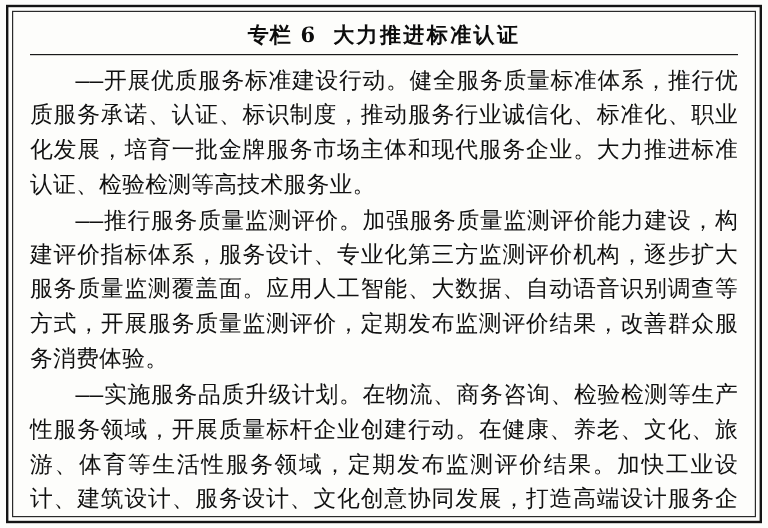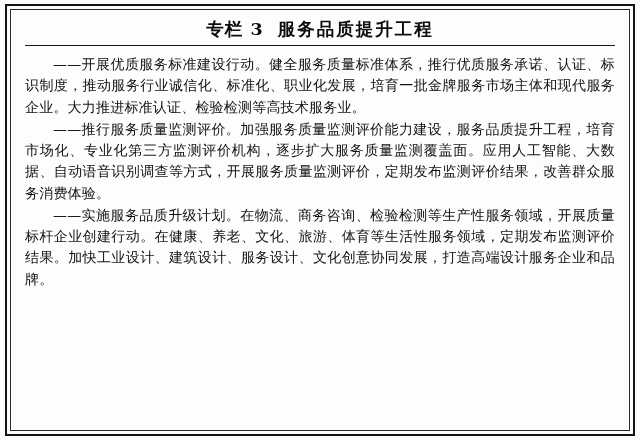--- a/index.html
+++ b/index.html
@@ -52,44 +52,45 @@
     white-space: nowrap;
   }
   .title-row .label {
     margin-right: 14px;
   }
   .title-row .name {
     letter-spacing: 2px;
   }
   .body-text p {
     margin: 0 0 2px 0;
-    font-size: 14px;
+    font-size: 19px;
     line-height: 1.52;
     color: #111111;
     text-align: justify;
     text-justify: inter-ideograph;
     text-indent: 2em;
     letter-spacing: 0.2px;
+    font-family: Liberation Mono, monospace;
   }
   .body-text p.tight {
     margin-bottom: 1px;
   }
 </style>
 </head>
 <body>
 
 <div class="page">
   <div class="outer-frame">
     <div class="inner-frame">
 
       <div class="title-row">
-        <span class="label">专栏 3</span><span class="name">服务品质提升工程</span>
+        <span class="label">专栏 6</span><span class="name">大力推进标准认证</span>
       </div>
 
       <div class="body-text">
         <p class="tight">——开展优质服务标准建设行动。健全服务质量标准体系，推行优质服务承诺、认证、标识制度，推动服务行业诚信化、标准化、职业化发展，培育一批金牌服务市场主体和现代服务企业。大力推进标准认证、检验检测等高技术服务业。</p>
-        <p class="tight">——推行服务质量监测评价。加强服务质量监测评价能力建设，服务品质提升工程，培育市场化、专业化第三方监测评价机构，逐步扩大服务质量监测覆盖面。应用人工智能、大数据、自动语音识别调查等方式，开展服务质量监测评价，定期发布监测评价结果，改善群众服务消费体验。</p>
+        <p class="tight">——推行服务质量监测评价。加强服务质量监测评价能力建设，构建评价指标体系，服务设计、专业化第三方监测评价机构，逐步扩大服务质量监测覆盖面。应用人工智能、大数据、自动语音识别调查等方式，开展服务质量监测评价，定期发布监测评价结果，改善群众服务消费体验。</p>
         <p>——实施服务品质升级计划。在物流、商务咨询、检验检测等生产性服务领域，开展质量标杆企业创建行动。在健康、养老、文化、旅游、体育等生活性服务领域，定期发布监测评价结果。加快工业设计、建筑设计、服务设计、文化创意协同发展，打造高端设计服务企业和品牌。</p>
       </div>
 
     </div>
   </div>
 </div>
 
 </body></html>

